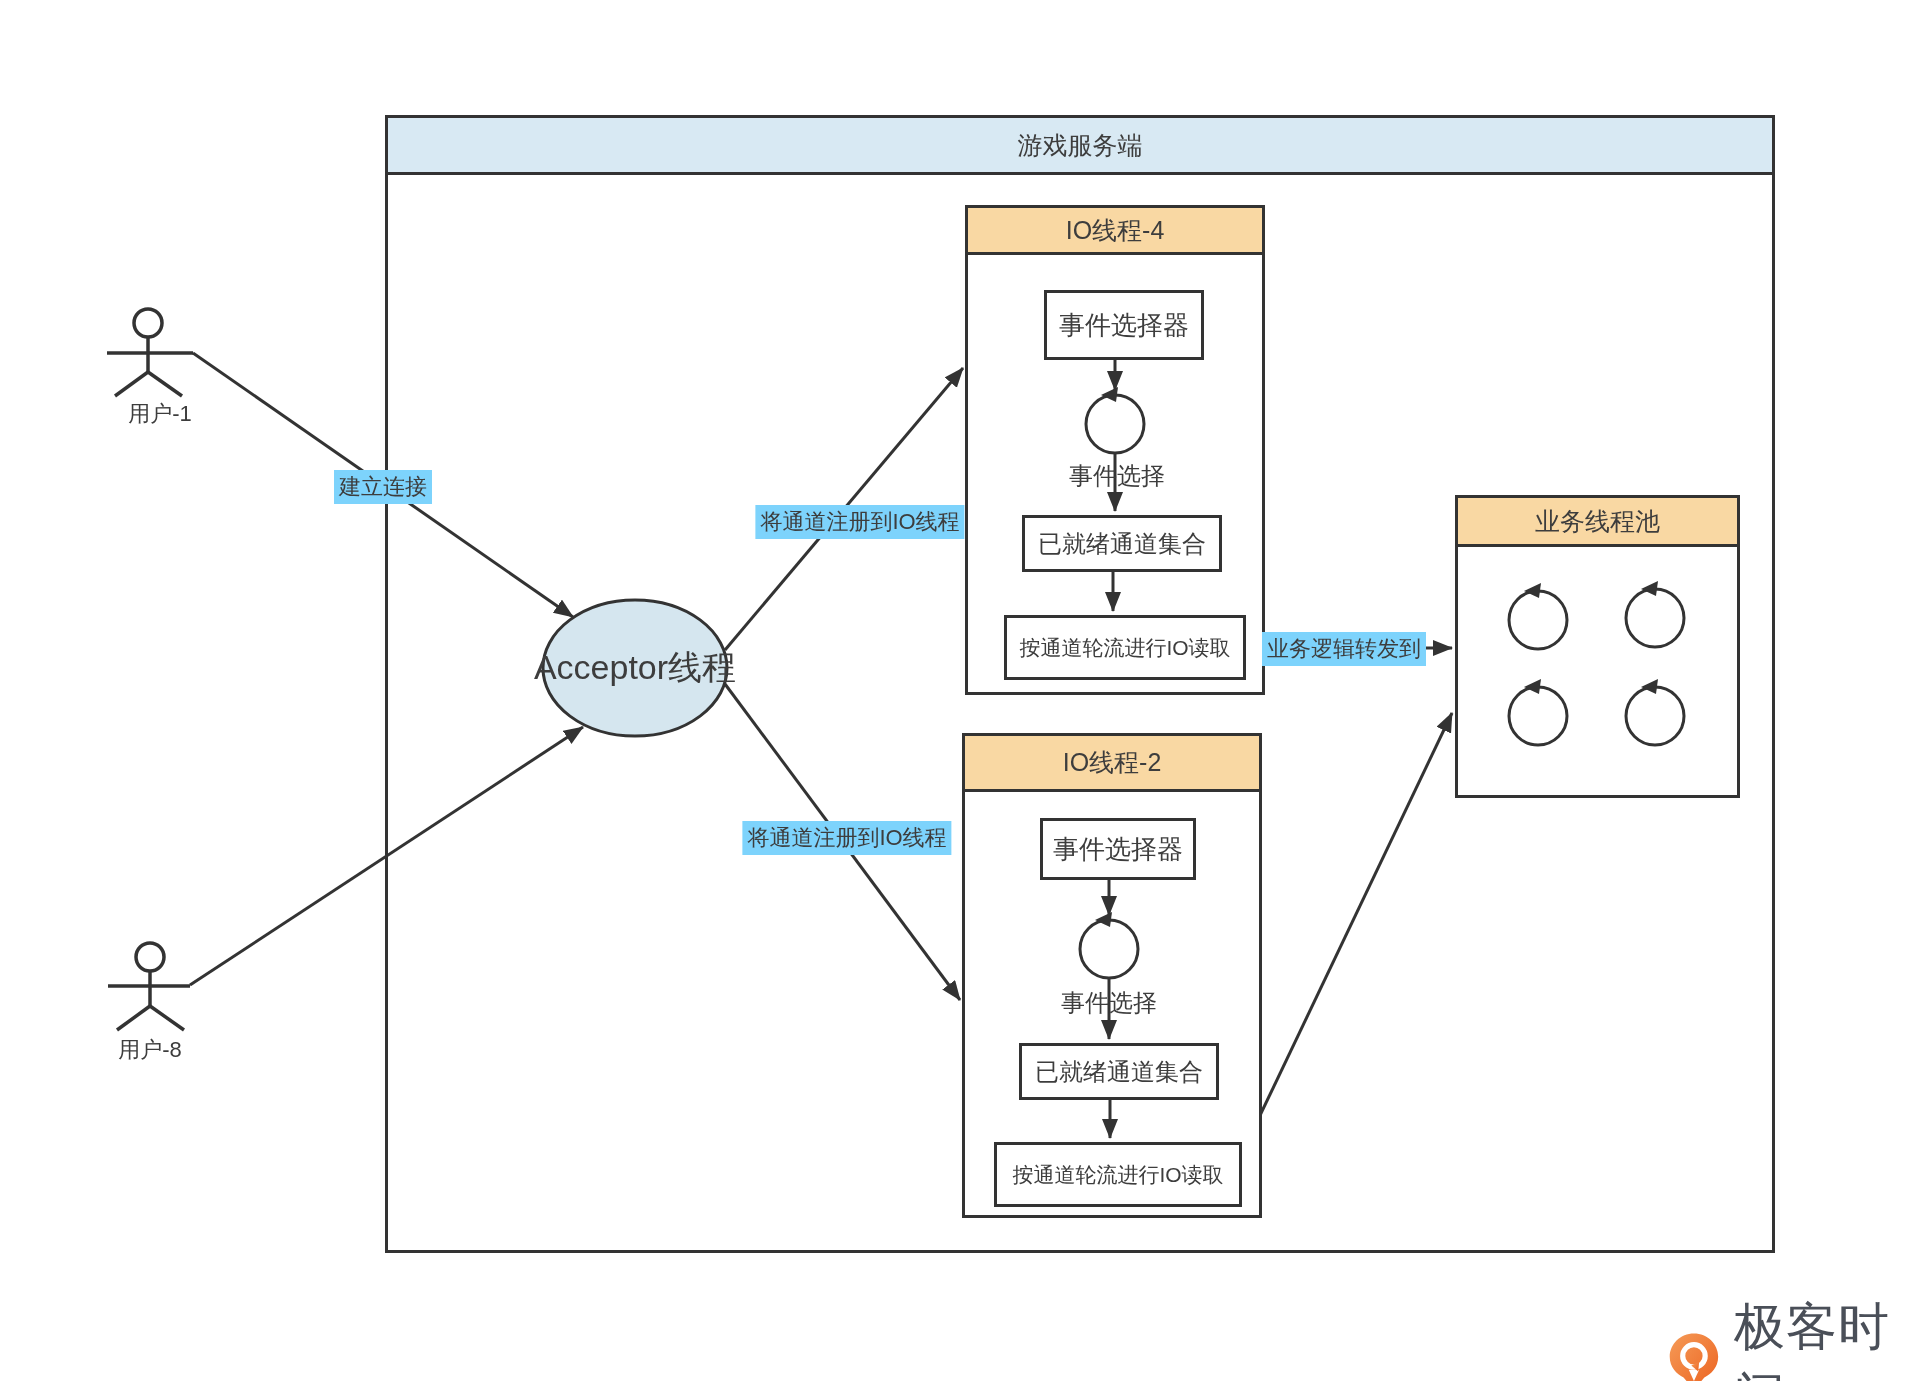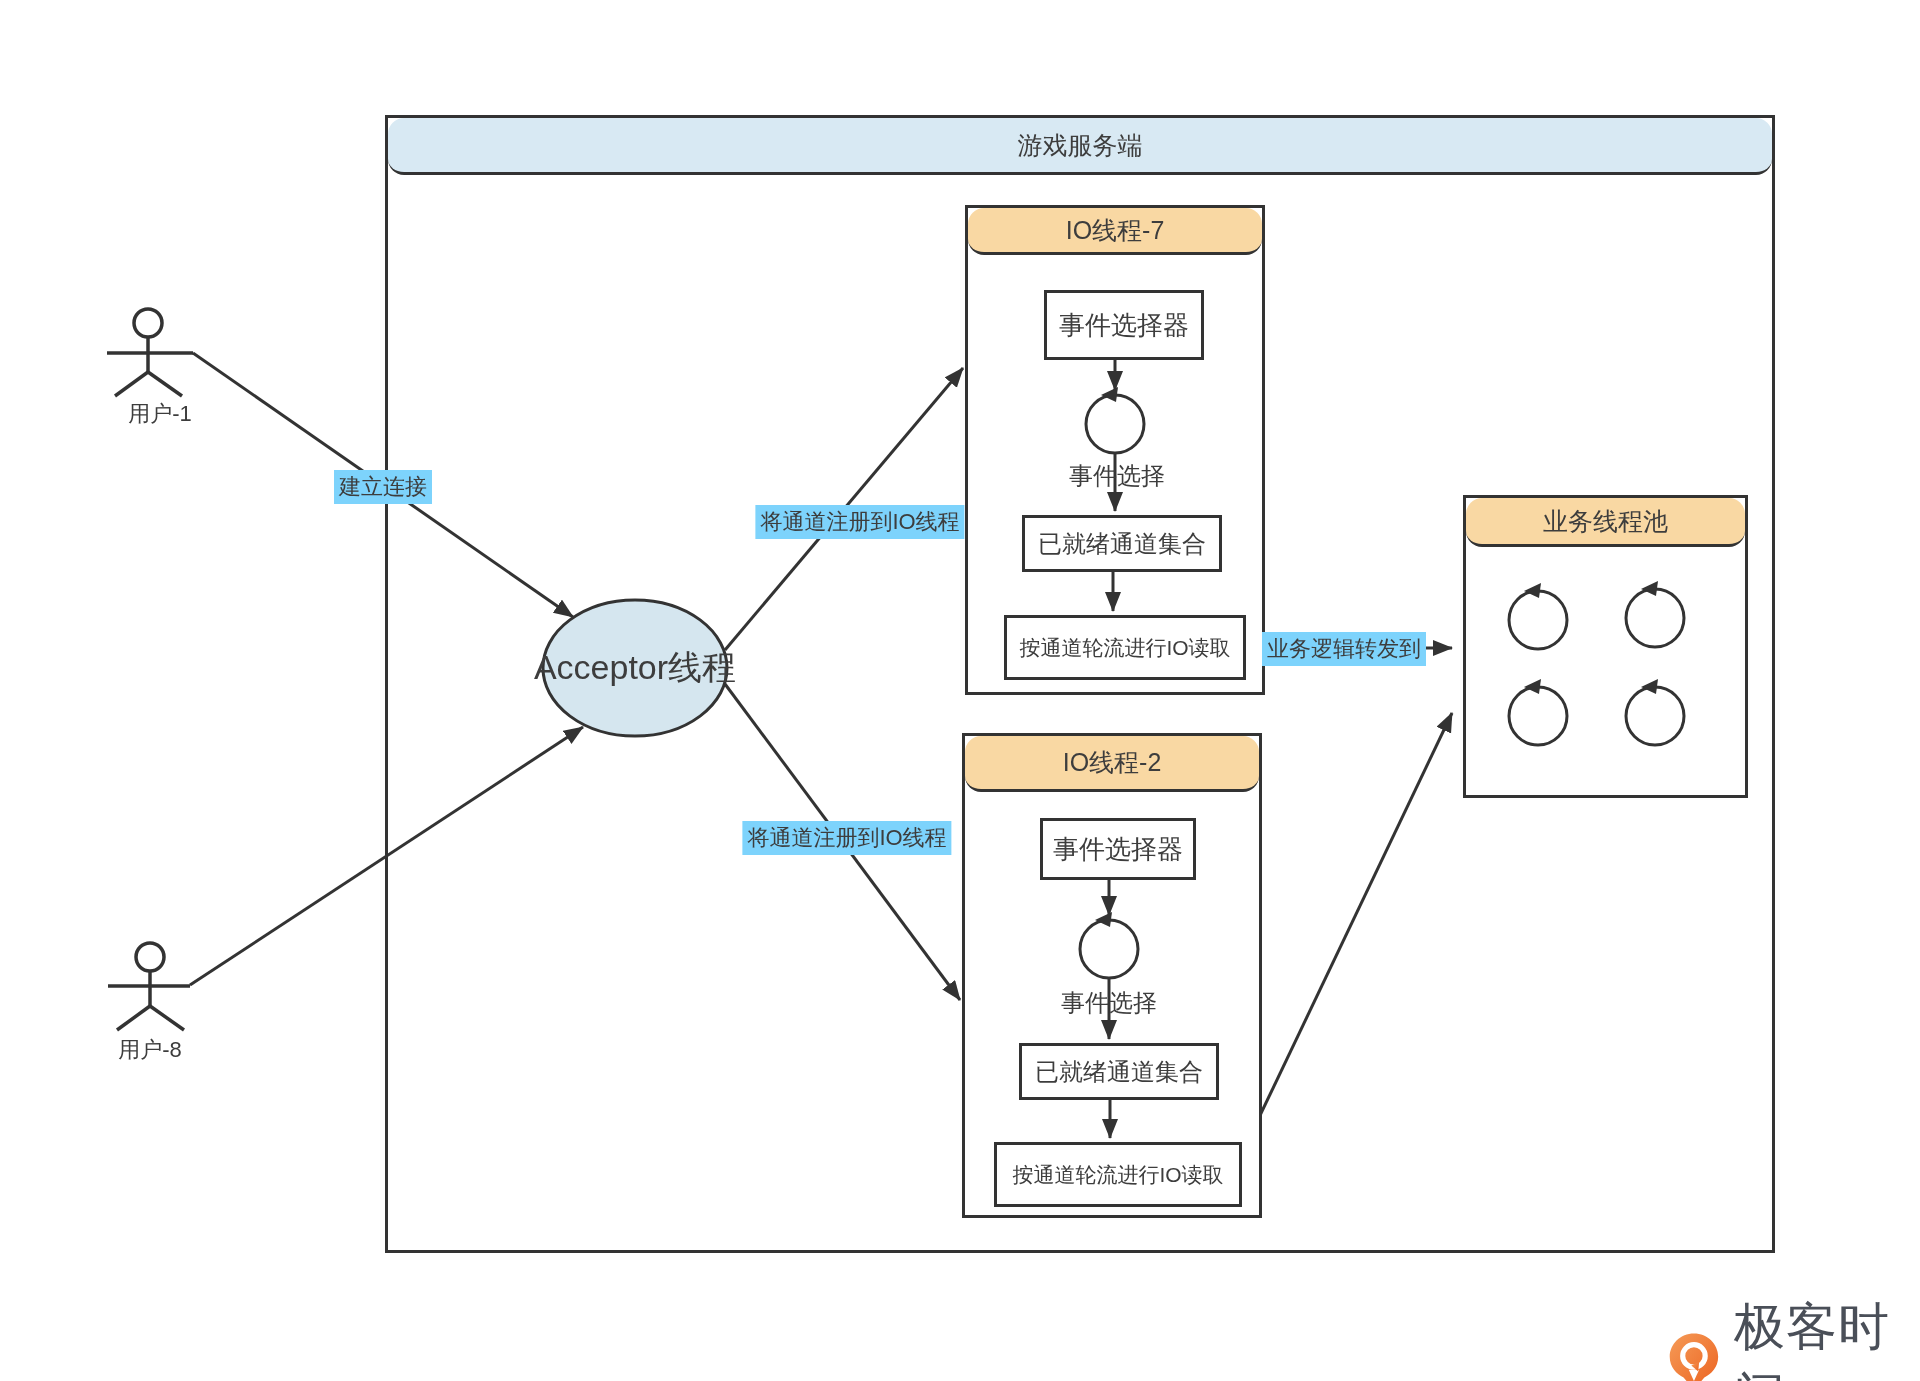--- a/index.html
+++ b/index.html
@@ -5,21 +5,21 @@
   * { margin:0; padding:0; box-sizing:border-box; }
   html,body { width:1920px; height:1381px; background:#ffffff; overflow:hidden;
     font-family:"Liberation Sans","DejaVu Sans",sans-serif; color:#3d3d3d; }
   .canvas { position:relative; width:1920px; height:1381px; }
   svg.layer { position:absolute; left:0; top:0; pointer-events:none; }
   .z1 { z-index:1; } .z3 { z-index:3; }
 
   .box { position:absolute; border:3px solid #333; background:#fff; }
   .box.transparent { background:transparent; }
   .box-header { position:absolute; left:0; right:0; top:0; border-bottom:3px solid #333;
-    display:flex; align-items:center; justify-content:center; font-size:25px;border-radius:16px; }
+    display:flex; align-items:center; justify-content:center; font-size:25px; }
   .hdr-blue { background:#d8e9f3; }
   .hdr-orange { background:#f9d8a3; }
 
   .node { position:absolute; border:3px solid #333; background:#fff;
     display:flex; align-items:center; justify-content:center; text-align:center; z-index:2;margin-left:9px; }
 
   .lbl { position:absolute; transform:translate(-50%,-50%); white-space:nowrap;
     font-size:22px; z-index:4; text-align:center; }
   .lbl.bg { background:#7dd3fc; padding:2px 5px; }
 
@@ -71,31 +71,31 @@
   </svg>
 
   <div class="box transparent" style="left:385px; top:115px; width:1390px; height:1138px;">
     <div class="box-header hdr-blue" style="height:57px;">
       <span>游戏服务端</span>
     </div>
   </div>
 
   <div class="box" style="left:965px; top:205px; width:300px; height:490px; z-index:2;">
     <div class="box-header hdr-orange" style="height:47px;">
-      <span>IO线程-7</span>
+      <span>IO线程-4</span>
     </div>
   </div>
 
   <div class="box" style="left:962px; top:733px; width:300px; height:485px; z-index:2;">
     <div class="box-header hdr-orange" style="height:56px;">
       <span>IO线程-2</span>
     </div>
   </div>
 
-  <div class="box" style="left:1455px; top:495px; width:285px; height:303px; z-index:2;margin-left:8px;">
+  <div class="box" style="left:1455px; top:495px; width:285px; height:303px; z-index:2;">
     <div class="box-header hdr-orange" style="height:49px;">
       <span>业务线程池</span>
     </div>
   </div>
 
   <div class="node" style="left:1035px; top:290px; width:160px; height:70px; font-size:26px;">
     <span>事件选择器</span>
   </div>
   <div class="node" style="left:1013px; top:515px; width:200px; height:57px; font-size:24px;">
     <span>已就绪通道集合</span>

